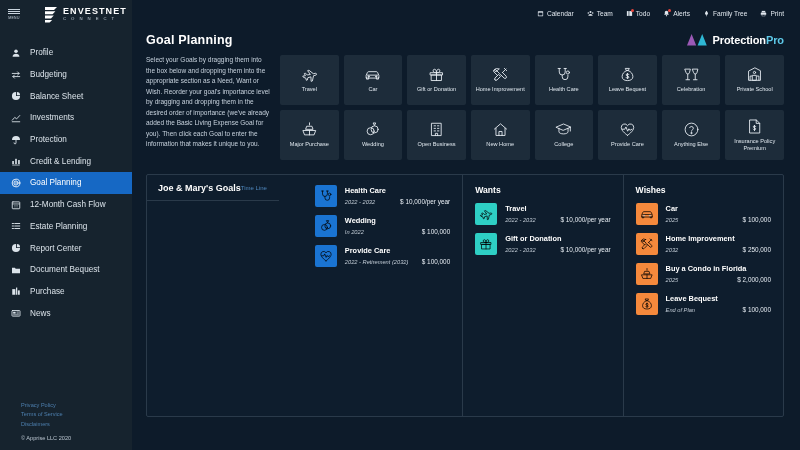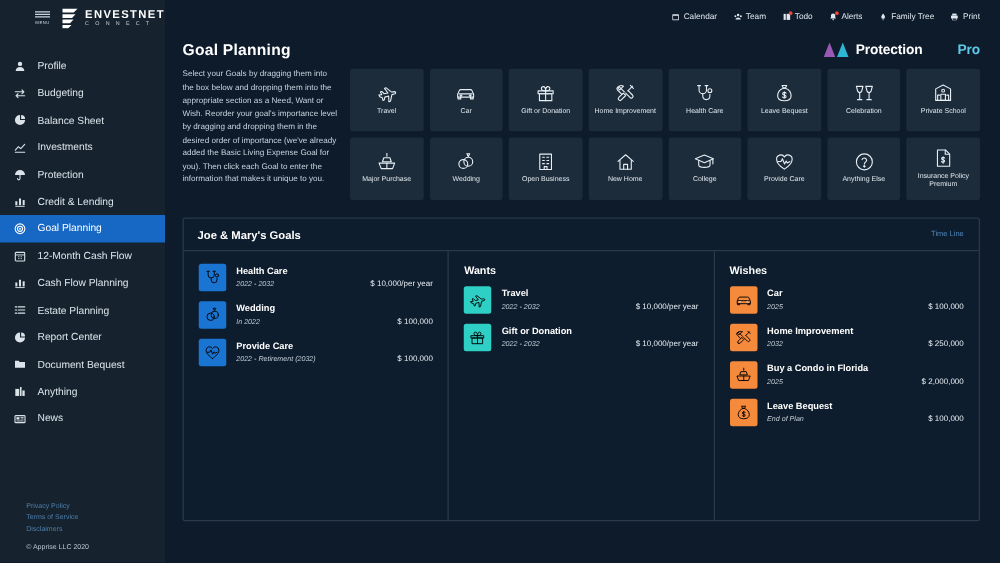--- a/index.html
+++ b/index.html
@@ -11,21 +11,21 @@
   }
   #app { position: relative; width: 800px; height: 450px; display: flex; background: #0d1b2a; }
 
   
   #sidebar {
     width: 132px; height: 450px; flex: 0 0 132px;
     background: #16232e;
     display: flex; flex-direction: column;
     position: relative; z-index: 5;
   }
-  .brand-row { height: 28px; display: flex; align-items: center; padding-left: 4px; gap: 5px; justify-content: flex-end; }
+  .brand-row { height: 28px; display: flex; align-items: center; padding-left: 4px; gap: 20px; }
   .menu-btn { width: 20px; display:flex; flex-direction:column; align-items:center; gap:1px; cursor:pointer; }
   .menu-btn .bar { width: 12px; height: 1px; background: #c9d4de; }
   .menu-btn .mlabel { font-size: 3.4px; letter-spacing: .4px; color: #c9d4de; margin-top: 1px; }
   .logo-wrap { display: flex; align-items: center; gap: 4px; }
   .logo-mark { width: 15px; height: 17px; }
   .logo-text { display: flex; flex-direction: column; line-height: 1; }
   .logo-text .l1 { font-size: 9px; font-weight: 700; letter-spacing: 1.1px; color: #ffffff; }
   .logo-text .l2 { font-size: 4.3px; font-weight: 400; letter-spacing: 1.9px; color: #c4ced8; margin-top: 1.5px; }
 
   .nav { margin-top: 14px; display: flex; flex-direction: column; }
@@ -48,38 +48,38 @@
   .tb-item { display: flex; align-items: center; gap: 3px; color: #e0e7ee; font-size: 6.6px; cursor: pointer; position: relative; }
   .tb-item svg { width: 7px; height: 7px; display:block; }
   .tb-dot { position: absolute; width: 3px; height: 3px; border-radius: 50%; background: #e8453c; top: -1px; left: 5px; }
 
   
   #header-band { padding: 6px 16px 0 14px; }
   .page-title { color: #ffffff; font-size: 12.5px; font-weight: 700; letter-spacing: .2px; }
   .mgp-logo { position: absolute; right: 16px; top: 33px; display: flex; align-items: center; gap: 5px; }
   .mgp-tri { width: 22px; height: 13px; }
   .mgp-text { font-size: 11px; font-weight: 700; color: #ffffff; letter-spacing: -.1px; }
-  .mgp-text .pro { color: #5ec9e8; margin-left: 28px; }
+  .mgp-text .pro { color: #5ec9e8; }
 
   #instr-row { display: flex; padding: 8px 16px 0 14px; gap: 10px; }
   #instructions { width: 124px; flex: 0 0 124px; color: #c8d3de; font-size: 6.5px; line-height: 1.62; }
 
   #tiles { flex: 1; display: grid; grid-template-columns: repeat(8, 1fr); gap: 5px 5px; }
   .tile {
     background: #1d2c3a; border-radius: 2px; height: 50px;
     display: flex; flex-direction: column; align-items: center; justify-content: center;
     gap: 3px; cursor: pointer;
   }
   .tile svg { width: 17px; height: 17px; display:block; stroke: #e8eef4; }
   .tile .tlabel { color: #dfe7ee; font-size: 5.6px; text-align: center; line-height: 1.28; padding: 0 2px; }
 
   
   #goals-panel {
     margin: 14px 16px 0 14px; border: 1px solid #2a3a4a; border-radius: 2px;
-    background: #0e1d2d; height: 243px; display: flex; flex-direction: column;
+    background: #0e1d2d; height: 243px; display: flex; flex-direction: row; gap: 24px;
   }
   #goals-head {
     height: 26px; border-bottom: 1px solid #2a3a4a; display: flex; align-items: center;
     justify-content: space-between; padding: 0 12px 0 11px;
   }
   #goals-head .gtitle { color: #ffffff; font-size: 9px; font-weight: 700; }
   #goals-head .tline { color: #4e86bb; font-size: 6px; cursor: pointer; text-decoration: none; }
 
   #cols { flex: 1; display: flex; }
   .col { flex: 1; padding: 10px 12px 0 12px; }
@@ -198,31 +198,20 @@
             <svg viewBox="0 0 16 16">
               <rect x="2" y="3" width="12" height="11" rx="1" fill="none" stroke="currentColor" stroke-width="1.4" stroke-linecap="round" stroke-linejoin="round"></rect>
               <path d="M2 6.3h12M5.6 8.6h1M7.5 8.6h1M9.4 8.6h1M5.6 11h1M7.5 11h1M9.4 11h1" stroke="currentColor" stroke-width="1.2"></path>
             </svg>
           </span>
           <span>12-Month Cash Flow</span>
         </div>
         <div class="nav-item">
           <span class="nic">
             <svg viewBox="0 0 16 16">
-              <rect x="2" y="8" width="2.6" height="5" fill="currentColor"></rect>
-              <rect x="6.7" y="4.5" width="2.6" height="8.5" fill="currentColor"></rect>
-              <rect x="11.4" y="6.5" width="2.6" height="6.5" fill="currentColor"></rect>
-              <path d="M2 14.5h12" stroke="currentColor" stroke-width="1.2"></path>
-            </svg>
-          </span>
-          <span>Cash Flow Planning</span>
-        </div>
-        <div class="nav-item">
-          <span class="nic">
-            <svg viewBox="0 0 16 16">
               <path d="M2 4h2M2 8h2M2 12h2M6 4h8M6 8h8M6 12h8" stroke="currentColor" stroke-width="1.5" stroke-linecap="round"></path>
             </svg>
           </span>
           <span>Estate Planning</span>
         </div>
         <div class="nav-item">
           <span class="nic">
             <svg viewBox="0 0 16 16">
               <path d="M8 8V1.5A6.5 6.5 0 1 0 14.5 8z" fill="currentColor"></path>
               <path d="M9.4 6.6h5.1A5.2 5.2 0 0 0 9.4 1.5z" fill="currentColor"></path>
@@ -239,21 +228,21 @@
           <span>Document Bequest</span>
         </div>
         <div class="nav-item">
           <span class="nic">
             <svg viewBox="0 0 16 16">
               <rect x="2" y="5" width="5" height="9" fill="currentColor"></rect>
               <rect x="8" y="2.5" width="2" height="11.5" fill="currentColor"></rect>
               <rect x="11" y="7" width="3" height="7" fill="currentColor"></rect>
             </svg>
           </span>
-          <span>Anything</span>
+          <span>Purchase</span>
         </div>
         <div class="nav-item">
           <span class="nic">
             <svg viewBox="0 0 16 16">
               <rect x="1.6" y="4" width="12.8" height="9" rx="1" fill="none" stroke="currentColor" stroke-width="1.4" stroke-linecap="round" stroke-linejoin="round"></rect>
               <rect x="3.4" y="6" width="4" height="3" fill="currentColor"></rect>
               <path d="M8.8 6.3h3.8M8.8 8.3h3.8M3.4 10.8h9.2" stroke="currentColor" stroke-width="1.1"></path>
             </svg>
           </span>
           <span>News</span>

